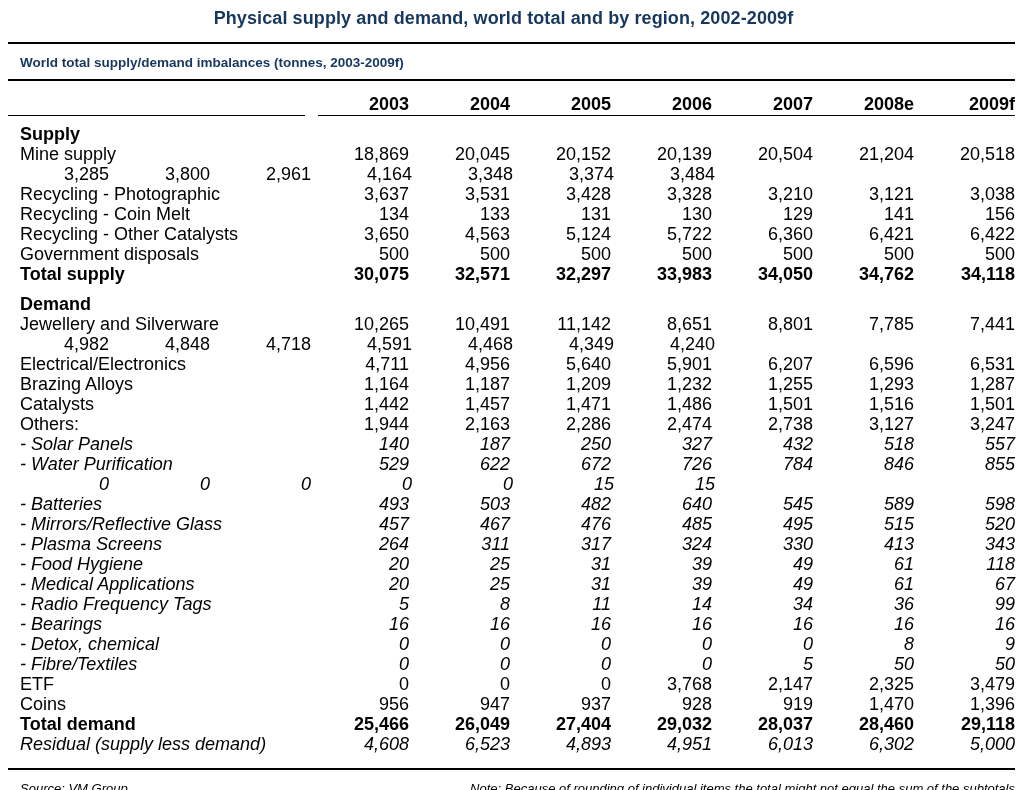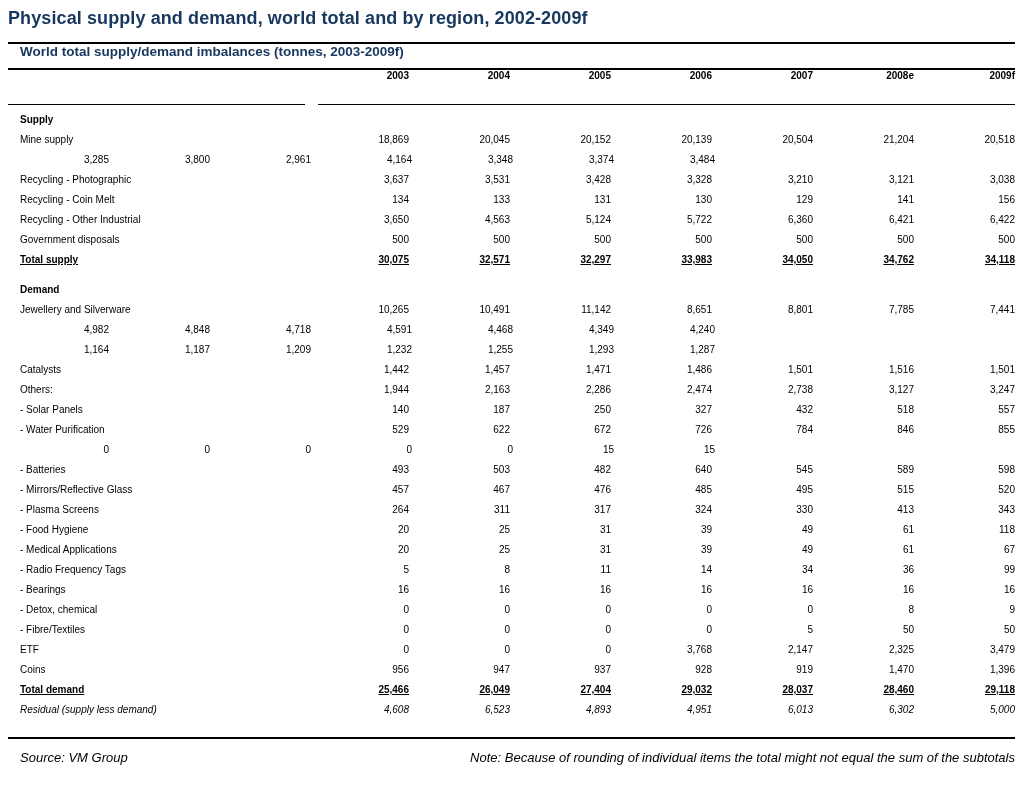--- a/index.html
+++ b/index.html
@@ -9,61 +9,61 @@
     font-family:"Liberation Sans", sans-serif;
     color:#000;
     position:relative;
     overflow:hidden;
   }
   .page { padding:0 8px; }
 
   .title {
     margin-top:8px;
     padding-right:16px;
-    text-align:left;
+    text-align:center;
     font-size:18px;
     font-weight:bold;
     color:#17375E;
     letter-spacing:0.1px;
   }
   .rule { border:none; background:#000; }
   .rule.thick { height:2px; margin-top:13px; }
   .rule.thin  { height:2px; }
   .subtitle {
-    margin-top:0;
+    margin-top:11px;
     padding-left:12px;
     font-size:13.5px;
     font-weight:bold;
     color:#17375E;
   }
   .rule.under-subtitle { margin-top:9px; height:1.5px; }
 
   .table { width:100%; }
   .row {
     display:flex;
     height:20px;
-    align-items:flex-start;
-    font-size:10px;
+    align-items:flex-end;
+    font-size:18px;
   }
   .row.header-row { height:34px; font-weight:bold; }
   .label {
     width:300px;
     padding-left:12px;
     white-space:nowrap;
     overflow:hidden;
   }
   .cell {
     width:101px;
     text-align:right;
     white-space:nowrap;
   }
   .row.section .label { font-weight:bold; }
-  .row.bold { font-weight:bold;text-decoration:underline; }
+  .row.bold { font-weight:bold; }
   .row.bold-italic { font-weight:normal; font-style:italic; }
-  .row.italic { }
+  .row.italic { font-style:italic; }
   .row.gap { margin-top:10px; }
 
   .header-underline { display:flex; height:1.5px; }
   .header-underline .seg-left  { width:297px; background:#000; height:100%; }
   .header-underline .seg-space { width:13px; height:100%; }
   .header-underline .seg-right { flex:1; background:#000; height:100%; }
 
   .table-body { padding-top:9px; }
 
   .rule.bottom { margin-top:13px; height:1.5px; }
@@ -152,21 +152,21 @@
           <div class="label">Recycling - Coin Melt</div>
           <div class="cell">134</div>
           <div class="cell">133</div>
           <div class="cell">131</div>
           <div class="cell">130</div>
           <div class="cell">129</div>
           <div class="cell">141</div>
           <div class="cell">156</div>
         </div>
         <div class="row">
-          <div class="label">Recycling - Other Industrial</div>
+          <div class="label">Recycling - Other Catalysts</div>
           <div class="cell">3,650</div>
           <div class="cell">4,563</div>
           <div class="cell">5,124</div>
           <div class="cell">5,722</div>
           <div class="cell">6,360</div>
           <div class="cell">6,421</div>
           <div class="cell">6,422</div>
         </div>
         <div class="row">
           <div class="label">Government disposals</div>
@@ -211,20 +211,31 @@
         <div class="row">
           <div class="cell">4,982</div>
           <div class="cell">4,848</div>
           <div class="cell">4,718</div>
           <div class="cell">4,591</div>
           <div class="cell">4,468</div>
           <div class="cell">4,349</div>
           <div class="cell">4,240</div>
         </div>
         <div class="row">
+          <div class="label">Electrical/Electronics</div>
+          <div class="cell">4,711</div>
+          <div class="cell">4,956</div>
+          <div class="cell">5,640</div>
+          <div class="cell">5,901</div>
+          <div class="cell">6,207</div>
+          <div class="cell">6,596</div>
+          <div class="cell">6,531</div>
+        </div>
+        <div class="row">
+          <div class="label">Brazing Alloys</div>
           <div class="cell">1,164</div>
           <div class="cell">1,187</div>
           <div class="cell">1,209</div>
           <div class="cell">1,232</div>
           <div class="cell">1,255</div>
           <div class="cell">1,293</div>
           <div class="cell">1,287</div>
         </div>
         <div class="row">
           <div class="label">Catalysts</div>

